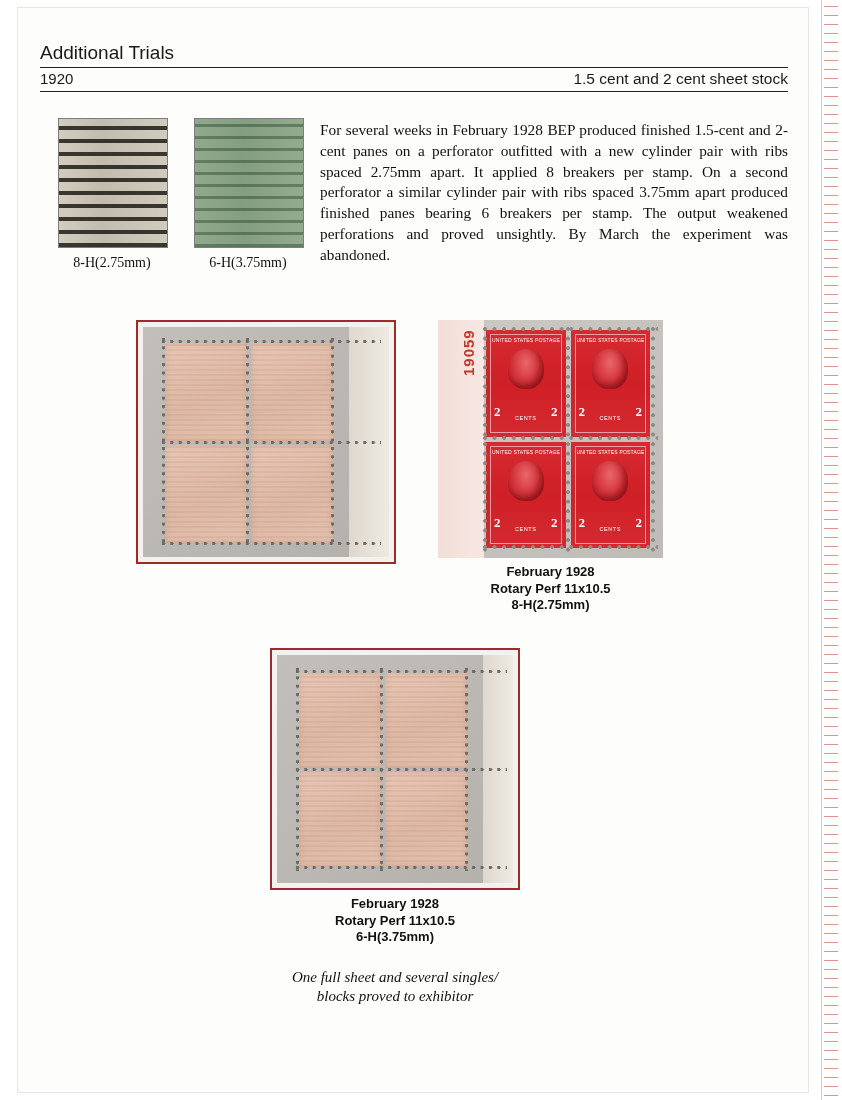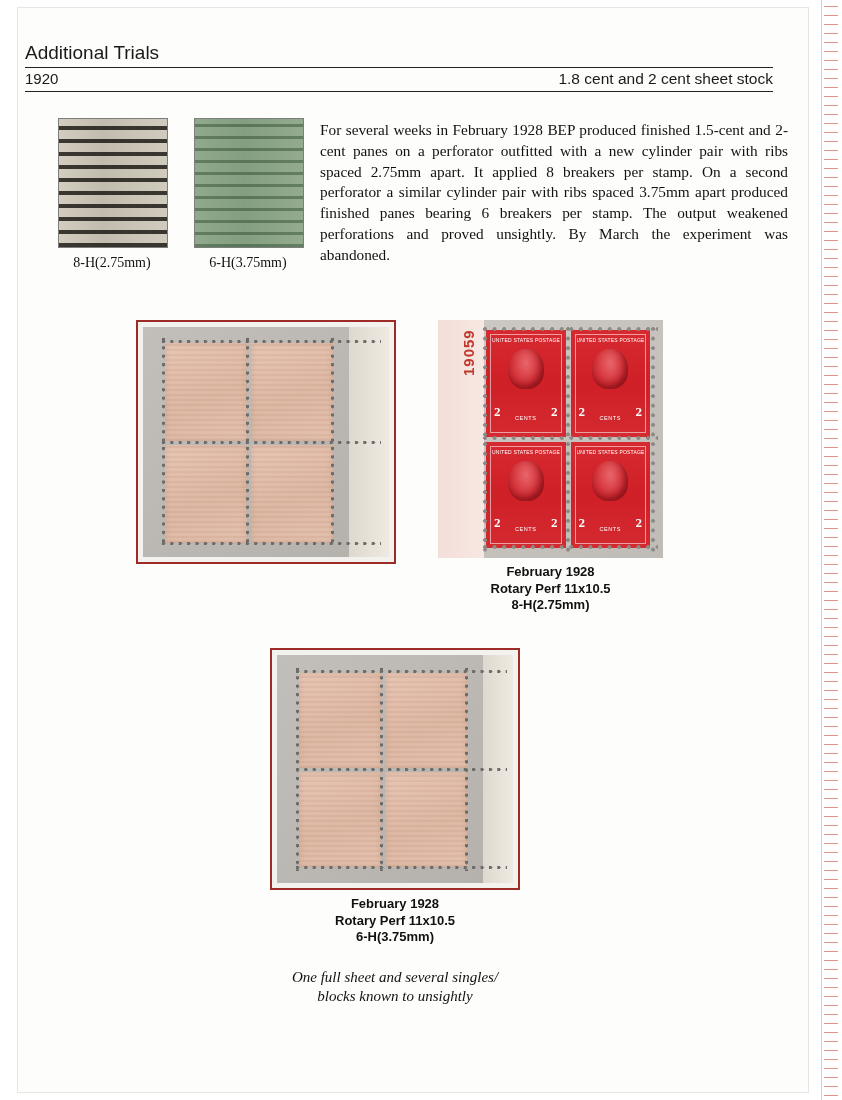--- a/index.html
+++ b/index.html
@@ -48,21 +48,21 @@
     left: 18px; top: 8px;
     width: 790px;
     height: 1084px;
     background: #fdfdfb;
     box-shadow: 0 0 0 1px #e6e6e2;
   }
 
   
   .hdr {
     position: absolute;
-    left: 7px; top: 34px;
+    left: 22px; top: 34px;
     width: 748px;
   }
   .hdr-row1 {
     display: flex;
     justify-content: space-between;
     align-items: baseline;
     border-bottom: 1.6px solid #222;
     padding-bottom: 3px;
   }
   .hdr-row2 {
@@ -326,21 +326,21 @@
 <div class="page">
 
   <div class="sheet">
 
     <div class="hdr">
       <div class="hdr-row1">
         <div class="hdr-title">Additional Trials</div>
       </div>
       <div class="hdr-row2">
         <div class="hdr-year">1920</div>
-        <div class="hdr-sub">1.8 cent and 2 cent sheet stock</div>
+        <div class="hdr-sub">1.5 cent and 2 cent sheet stock</div>
       </div>
     </div>
 
     <div class="intro">
       <div class="swatches">
         <div class="swatch-wrap">
           <div class="swatch swatch-a"></div>
           <div class="swatch-cap">8-H(2.75mm)</div>
         </div>
         <div class="swatch-wrap">
@@ -447,21 +447,21 @@
           </div>
         </div>
       </div>
       <div class="fig-cap">
         <div>February 1928</div>
         <div>Rotary Perf 11x10.5</div>
         <div>6-H(3.75mm)</div>
       </div>
       <div class="fig-cap-italic" style="padding-top:22px;">
         <div>One full sheet and several singles/</div>
-        <div>blocks known to unsightly</div>
+        <div>blocks proved to exhibitor</div>
       </div>
     </div>
 
   </div>
 
   <div class="edge-strip">
     <div class="edge-ticks" id="edge-ticks">
         <i style="top:6px"></i>
         <i style="top:15px"></i>
         <i style="top:24px"></i>

